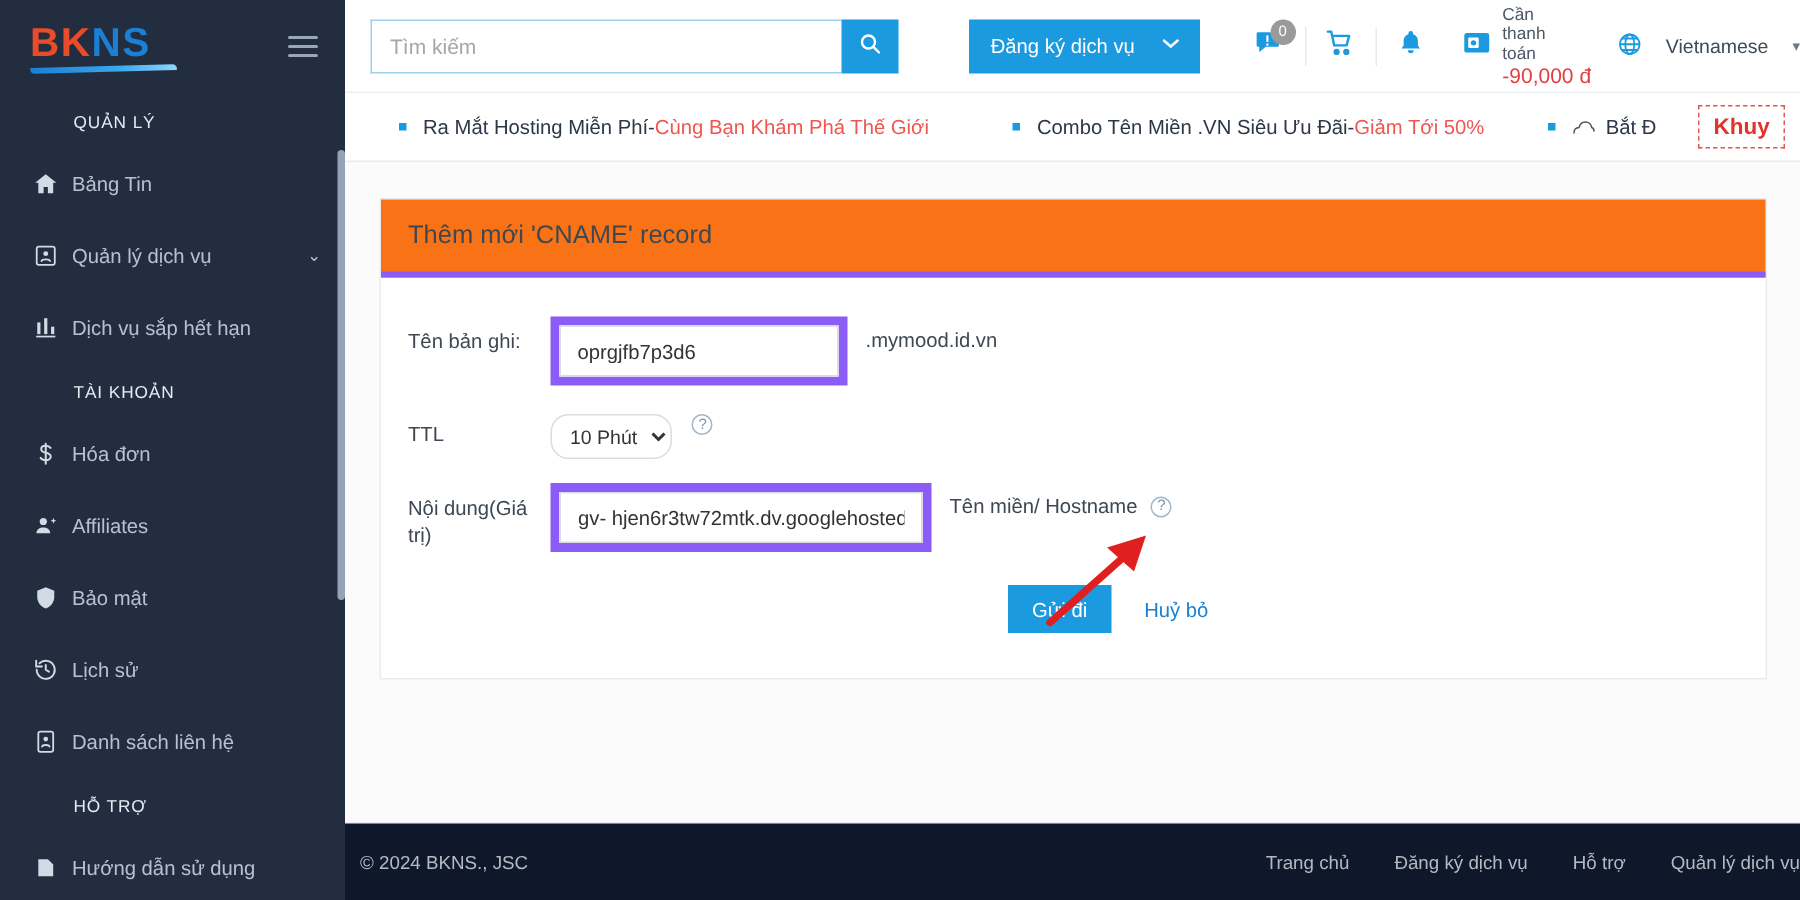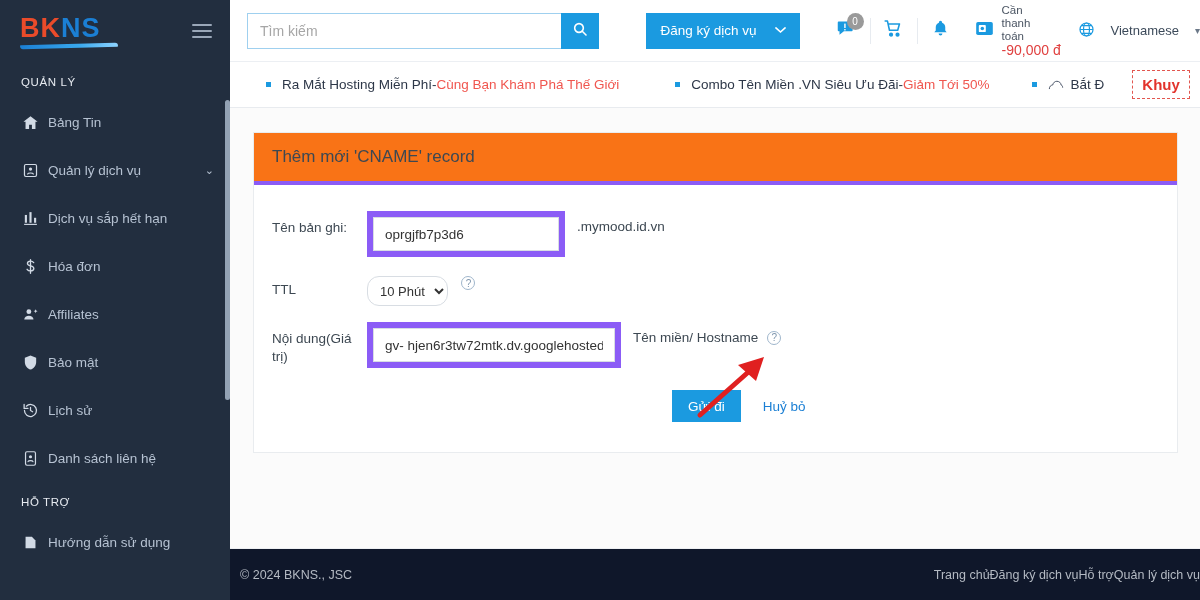--- a/index.html
+++ b/index.html
@@ -36,21 +36,21 @@
     display: block; height: 4px; width: 98px; margin-top: 2px;
     background: linear-gradient(90deg,#1b7fd4 0%, #38a8ee 60%, #8fd4ff 100%);
     border-radius: 2px 8px 2px 8px;
     transform: skewY(-1.5deg);
   }
   .hamburger { width: 20px; display: flex; flex-direction: column; gap: 4px; cursor: pointer; }
   .hamburger i { display: block; height: 2px; background: #9aa7b8; border-radius: 1px; }
 
   .nav-section-title {
     color: #e7ebf1; font-size: 11.5px; letter-spacing: .6px;
-    padding: 14px 0 10px 21px; font-weight: 400;
+    padding: 14px 0 10px 21px; font-weight: 400; margin-left: 28px;
   }
   .nav-item {
     display: flex; align-items: center; height: 48px;
     padding: 0 16px 0 22px; color: #b6c2d2; font-size: 13.5px;
     cursor: pointer; position: relative;
   }
   .nav-ico {
     width: 26px; flex: 0 0 26px; display: flex; align-items: center;
     justify-content: flex-start; color: #d2dae5;
   }
@@ -169,21 +169,21 @@
   .arrow-svg { position: absolute; left: 462px; top: 245px; pointer-events: none; }
 
   
   .footer {
     position: absolute; left: 0; bottom: 0; width: 100%; height: 52px;
     border-top: 1px solid #edeff2; background: #0f172a;
     display: flex; align-items: center; justify-content: space-between;
     padding: 0 0 0 10px;
   }
   .copyright { font-size: 12.5px; color: #b4bac3; }
-  .footer-links { display: flex; align-items: center; padding-right: 0; }
+  .footer-links { display: flex; align-items: center; gap: 30px; padding-right: 0; }
   .footer-links a { font-size: 12.5px; color: #b4bac3; text-decoration: none; white-space: nowrap; cursor: pointer; }
 </style>
 </head>
 <body>
 
 <div class="app">
 
   <aside class="sidebar">
     <div class="brand-row">
       <div class="logo">
@@ -222,20 +222,21 @@
         <svg width="17" height="17" viewBox="0 0 24 24" fill="currentColor">
             <rect x="4" y="7" width="3" height="11"></rect>
             <rect x="10.5" y="3" width="3" height="15"></rect>
             <rect x="17" y="11" width="3" height="7"></rect>
             <rect x="3" y="19.5" width="18" height="1.6"></rect>
           </svg>
       </span>
       <span class="nav-label">Dịch vụ sắp hết hạn</span>
     </div>
 
+    <div class="nav-section-title">TÀI KHOẢN</div>
     <div class="nav-item">
       <span class="nav-ico">
         <svg width="17" height="17" viewBox="0 0 24 24" fill="none" stroke="currentColor" stroke-width="1.9" stroke-linecap="round">
             <path d="M12 2.5v19"></path>
             <path d="M16.5 6.5c-1-1.4-2.6-2-4.5-2-2.6 0-4.3 1.3-4.3 3.2 0 4.6 9 2.3 9 7 0 2-2 3.4-4.7 3.4-2.1 0-3.8-.7-4.8-2.2"></path>
           </svg>
       </span>
       <span class="nav-label">Hóa đơn</span>
     </div>
     <div class="nav-item">

